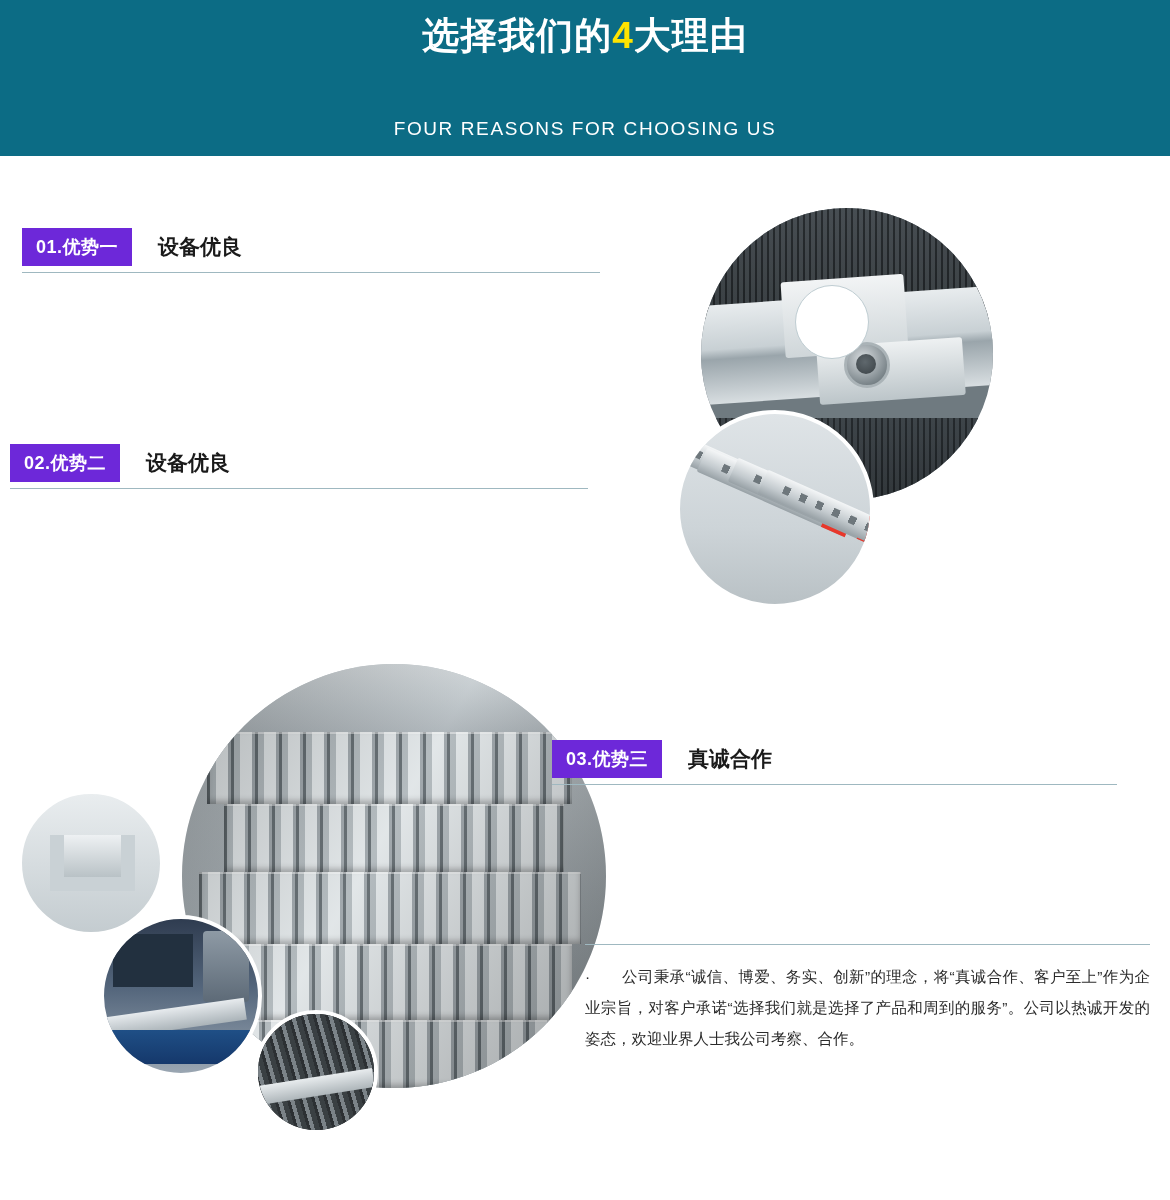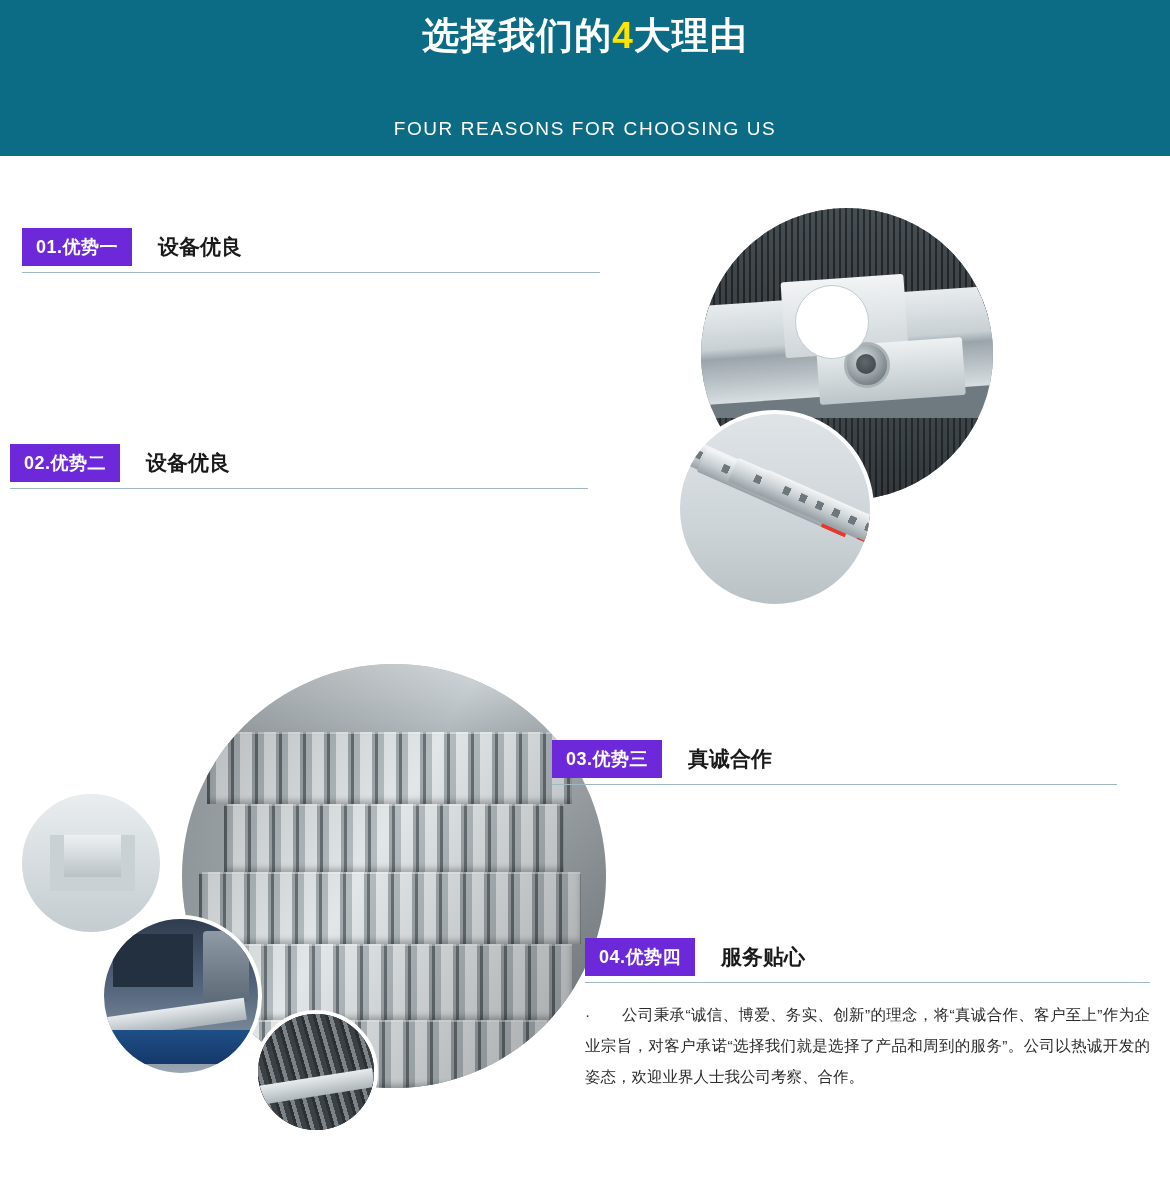--- a/index.html
+++ b/index.html
@@ -377,19 +377,15 @@
 
 <div class="block" id="block-03">
   <div class="head-row">
     <div class="badge">03.优势三</div>
     <div class="head-title">真诚合作</div>
   </div>
   <div class="head-rule"></div>
 </div>
 
 <div class="block" id="block-04">
-  <div class="head-row">
-    <div class="badge">04.优势四</div>
-    <div class="head-title">服务贴心</div>
-  </div>
   <div class="head-rule"></div>
   <div class="body-text">·　　公司秉承“诚信、博爱、务实、创新”的理念，将“真诚合作、客户至上”作为企业宗旨，对客户承诺“选择我们就是选择了产品和周到的服务”。公司以热诚开发的姿态，欢迎业界人士我公司考察、合作。</div>
 </div>
 
 </body></html>

